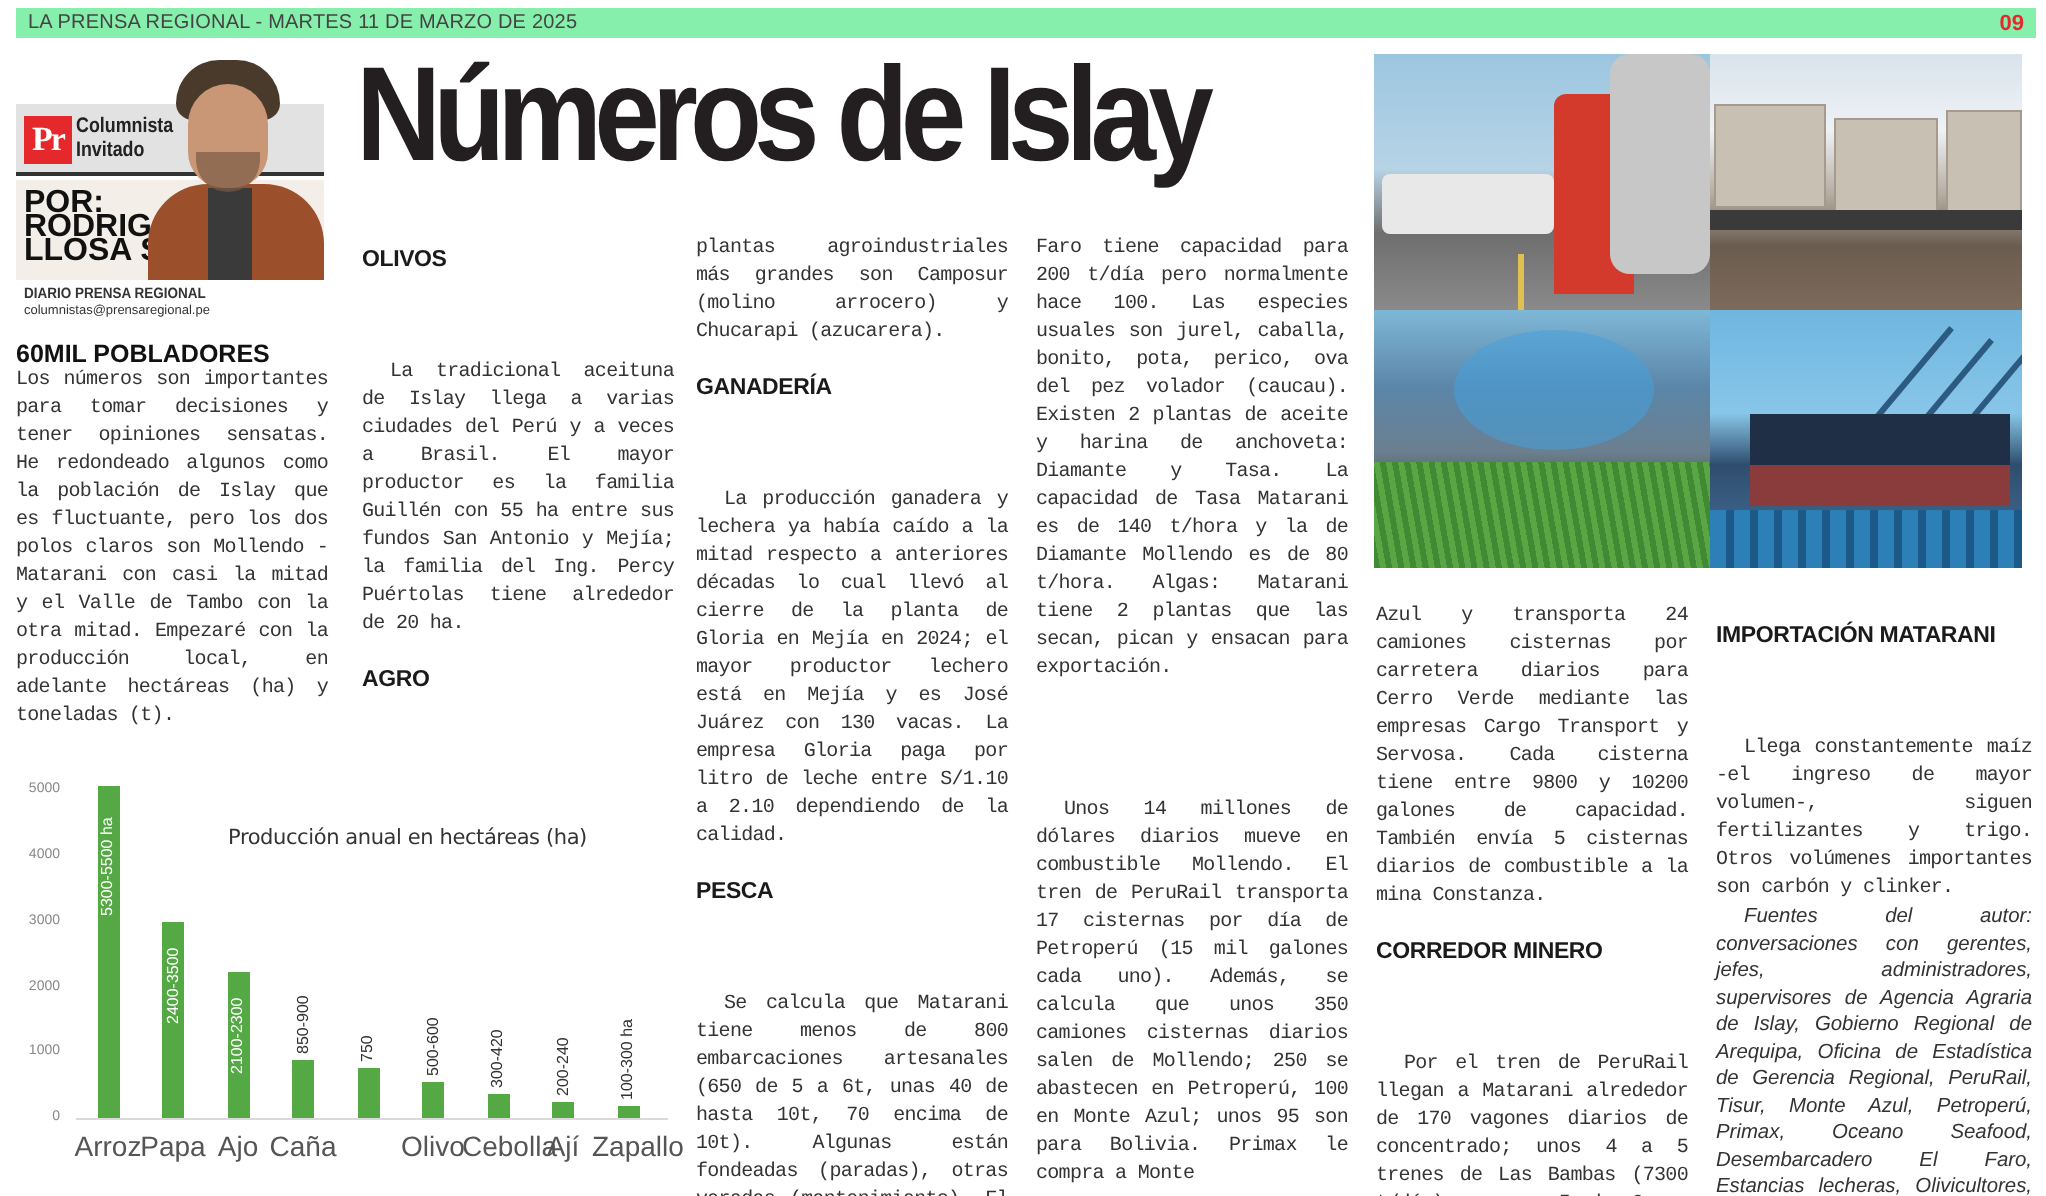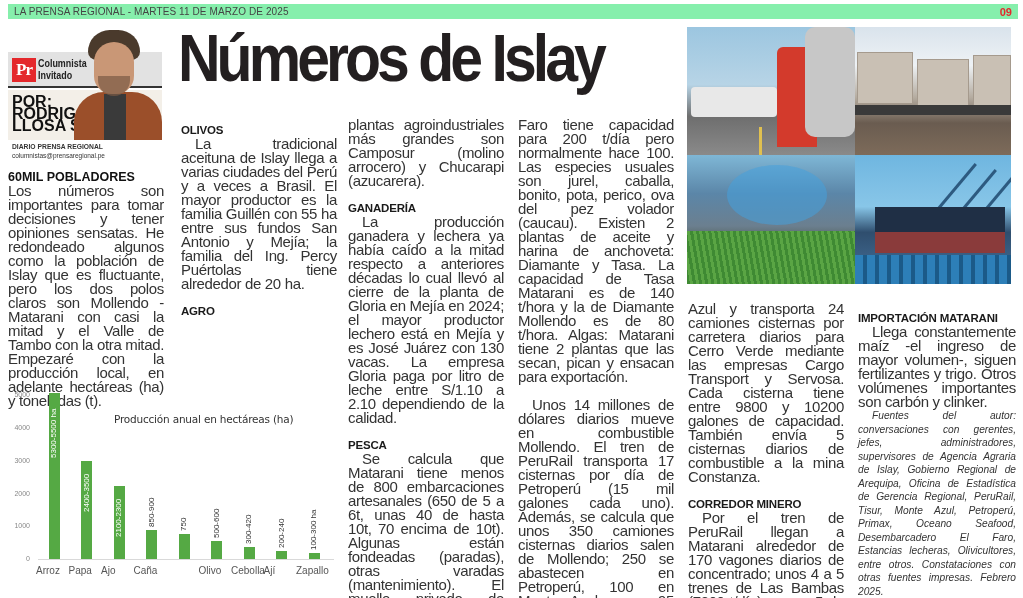--- a/index.html
+++ b/index.html
@@ -37,22 +37,22 @@
     .author-photo .hair { position: absolute; left: 18px; top: 2px; width: 52px; height: 30px; border-radius: 26px 26px 10px 10px; background: #4a3a2c; }
     .author-photo .face { position: absolute; left: 24px; top: 14px; width: 40px; height: 52px; border-radius: 20px 20px 18px 18px; background: #c99776; }
     .author-photo .beard { position: absolute; left: 28px; top: 48px; width: 32px; height: 20px; border-radius: 0 0 16px 16px; background: #7a5a44; opacity: 0.7; }
     .author-photo .jacket { position: absolute; left: 4px; top: 64px; width: 88px; height: 50px; border-radius: 30px 30px 0 0; background: #9b4f2a; }
     .author-photo .shirt { position: absolute; left: 34px; top: 66px; width: 22px; height: 46px; background: #3a3a3a; }
     .paper-name { position: absolute; left: 4px; top: 114px; font-family: "Liberation Sans", sans-serif; font-size: 7.5px; font-weight: bold; color: #333; transform: scaleX(0.9); transform-origin: left top; white-space: nowrap; }
     .email { position: absolute; left: 4px; top: 124px; font-family: "Liberation Sans", sans-serif; font-size: 6.5px; color: #333; white-space: nowrap; }
 
     .section-head { font-family: "Liberation Sans", sans-serif; font-weight: bold; font-size: 11.5px; color: #1a1a1a; letter-spacing: -0.2px; line-height: 13px; }
     .big-head { font-family: "Liberation Sans", sans-serif; font-weight: bold; font-size: 12.5px; color: #111; line-height: 14px; }
-    .body-text { font-family: Liberation Sans, sans-serif; font-size: 15px; line-height: 14px; color: #333; text-align: justify; hyphens: auto; letter-spacing: -0.35px; }
-    .body-text.indent { text-indent: 14px; }
+    .body-text { font-family: Liberation Mono, monospace; font-size: 10px; line-height: 14px; color: #333; text-align: justify; hyphens: auto; letter-spacing: -0.35px; }
+    .body-text.indent { text-indent: 14px; margin-top: 43px; }
     .italic-text { font-family: "Liberation Sans", sans-serif; font-style: italic; font-size: 10.2px; line-height: 13.5px; color: #333; text-align: justify; text-indent: 14px; }
 
     .col { position: absolute; }
     .col1 { left: 8px; top: 170px; width: 156px; }
     .col2 { left: 181px; top: 124px; width: 156px; }
     .col3 { left: 348px; top: 118px; width: 156px; }
     .col4 { left: 518px; top: 118px; width: 156px; }
     .col5 { left: 688px; top: 302px; width: 156px; }
     .col6 { left: 858px; top: 312px; width: 158px; }
     .gap { height: 14px; }
@@ -82,21 +82,21 @@
     .crane.c3 { left: 138px; top: 14px; }
     .boats { position: absolute; left: 0; top: 100px; width: 156px; height: 29px; background: repeating-linear-gradient(90deg, #2d7fb8 0 8px, #1b5a88 8px 12px); }
 
     
     .chart { position: absolute; left: 8px; top: 388px; width: 330px; height: 200px; }
     .chart .ytick { position: absolute; left: 0; width: 22px; font-family: "Liberation Sans", sans-serif; font-size: 7px; color: #888; text-align: right; }
     .chart .baseline { position: absolute; left: 30px; top: 171px; width: 296px; height: 1px; background: #d9d9d9; }
     .chart .bar { position: absolute; width: 11px; background: #55a944; }
     .chart .bar-label { position: absolute; font-family: "Liberation Sans", sans-serif; font-size: 8px; color: #333; white-space: nowrap; transform: rotate(-90deg); transform-origin: left top; }
     .chart .bar-label.inside { color: #ffffff; }
-    .chart .xtick { position: absolute; top: 177px; width: 36px; margin-left: -18px; font-family: "Liberation Sans", sans-serif; font-size: 10px; color: #555; }
+    .chart .xtick { position: absolute; top: 177px; width: 36px; margin-left: -18px; text-align: center; font-family: "Liberation Sans", sans-serif; font-size: 14px; color: #555; }
     .chart .chart-title { position: absolute; left: 106px; top: 25px; font-family: "DejaVu Sans", sans-serif; font-size: 10.5px; color: #333; white-space: nowrap; letter-spacing: -0.2px; }
     .chart .chart-subtitle { position: absolute; left: 122px; top: 48px; width: 180px; font-family: "DejaVu Sans", sans-serif; font-size: 7.5px; line-height: 13px; color: #333; letter-spacing: -0.15px; }
   </style>
 </head>
 <body>
 
 <div class="page-header">
   <span class="date-line">LA PRENSA REGIONAL - MARTES 11 DE MARZO DE 2025</span>
   <span class="page-num">09</span>
 </div>

